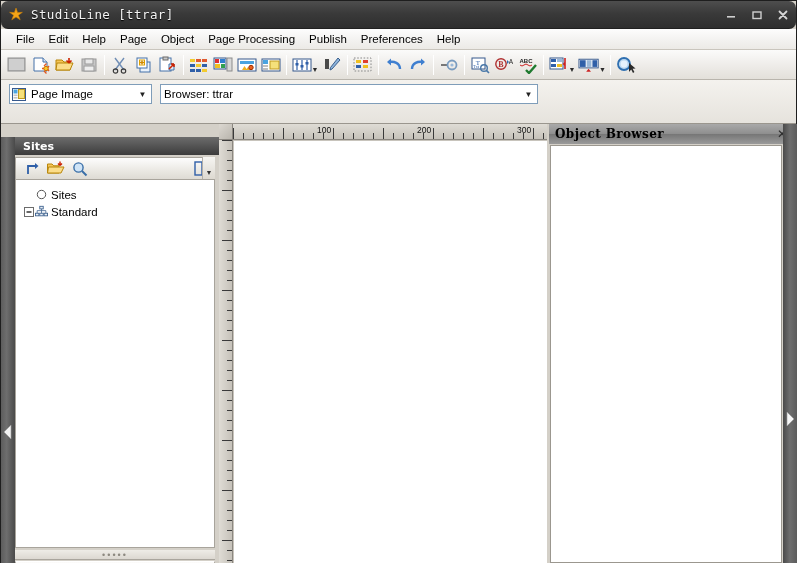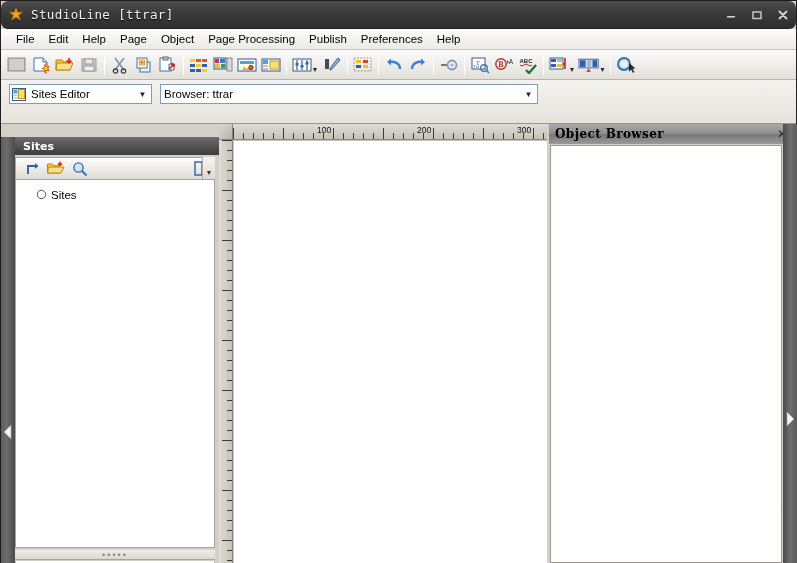--- a/index.html
+++ b/index.html
@@ -491,21 +491,21 @@
     <div class="combo" style="left:8px; top:4px; width:143px;">
       <span class="cbicon">
         <svg width="14" height="13" viewBox="0 0 14 13">
           <rect x="0.5" y="0.5" width="13" height="12" fill="#fff" stroke="#37598c"></rect>
           <rect x="1.5" y="1.5" width="4" height="4" fill="#4aa3e0"></rect>
           <rect x="1.5" y="6.5" width="4" height="1.6" fill="#c4c4c4"></rect>
           <rect x="1.5" y="9" width="4" height="1.6" fill="#c4c4c4"></rect>
           <rect x="6.5" y="1.5" width="6" height="9" fill="#f5e07a" stroke="#c09a20"></rect>
         </svg>
       </span>
-      <span class="cbtext">Sites Editor</span>
+      <span class="cbtext">Page Image</span>
       <span class="cbarrow">▼</span>
     </div>
 
     <div class="combo" style="left:159px; top:4px; width:378px;">
       <span class="cbtext">Browser: ttrar</span>
       <span class="cbarrow">▼</span>
     </div>
 
     <div class="navpad">
       <svg width="20" height="14" viewBox="0 0 20 14">
@@ -574,20 +574,38 @@
       <div class="tnode" style="margin-top:6px;">
         <span class="tw"></span>
         <span class="tw">
           <svg width="11" height="11" viewBox="0 0 11 11">
               <circle cx="5.5" cy="5.5" r="4.2" fill="#fff" stroke="#555"></circle>
             </svg>
         </span>
         <span class="tlabel">Sites</span>
       </div>
 
+      <div class="tnode">
+        <span class="tw">
+          <svg width="10" height="10" viewBox="0 0 10 10">
+            <rect x="0.5" y="0.5" width="9" height="9" fill="#fff" stroke="#6b6b6b"></rect>
+            <path d="M2.5 5 h5" stroke="#000" stroke-width="1.2"></path>
+          </svg>
+        </span>
+        <span class="tw">
+          <svg width="15" height="13" viewBox="0 0 15 13">
+            <rect x="5.5" y="0.5" width="4" height="3" fill="#e8eef6" stroke="#3a5f8c"></rect>
+            <rect x="0.5" y="8.5" width="4" height="3" fill="#e8eef6" stroke="#3a5f8c"></rect>
+            <rect x="5.5" y="8.5" width="4" height="3" fill="#e8eef6" stroke="#3a5f8c"></rect>
+            <rect x="10.5" y="8.5" width="4" height="3" fill="#e8eef6" stroke="#3a5f8c"></rect>
+            <path d="M7.5 3.5 v2 M2.5 5.5 h10 M2.5 5.5 v3 M7.5 5.5 v3 M12.5 5.5 v3" stroke="#3a5f8c" stroke-width=".9" fill="none"></path>
+          </svg>
+        </span>
+        <span class="tlabel">Standard</span>
+      </div>
 
     </div>
 
     <div class="splitter">
       <span class="dots">•••••</span>
     </div>
 
     <div class="navlist">
       <div class="navitem">
         <span class="ni-icon">

